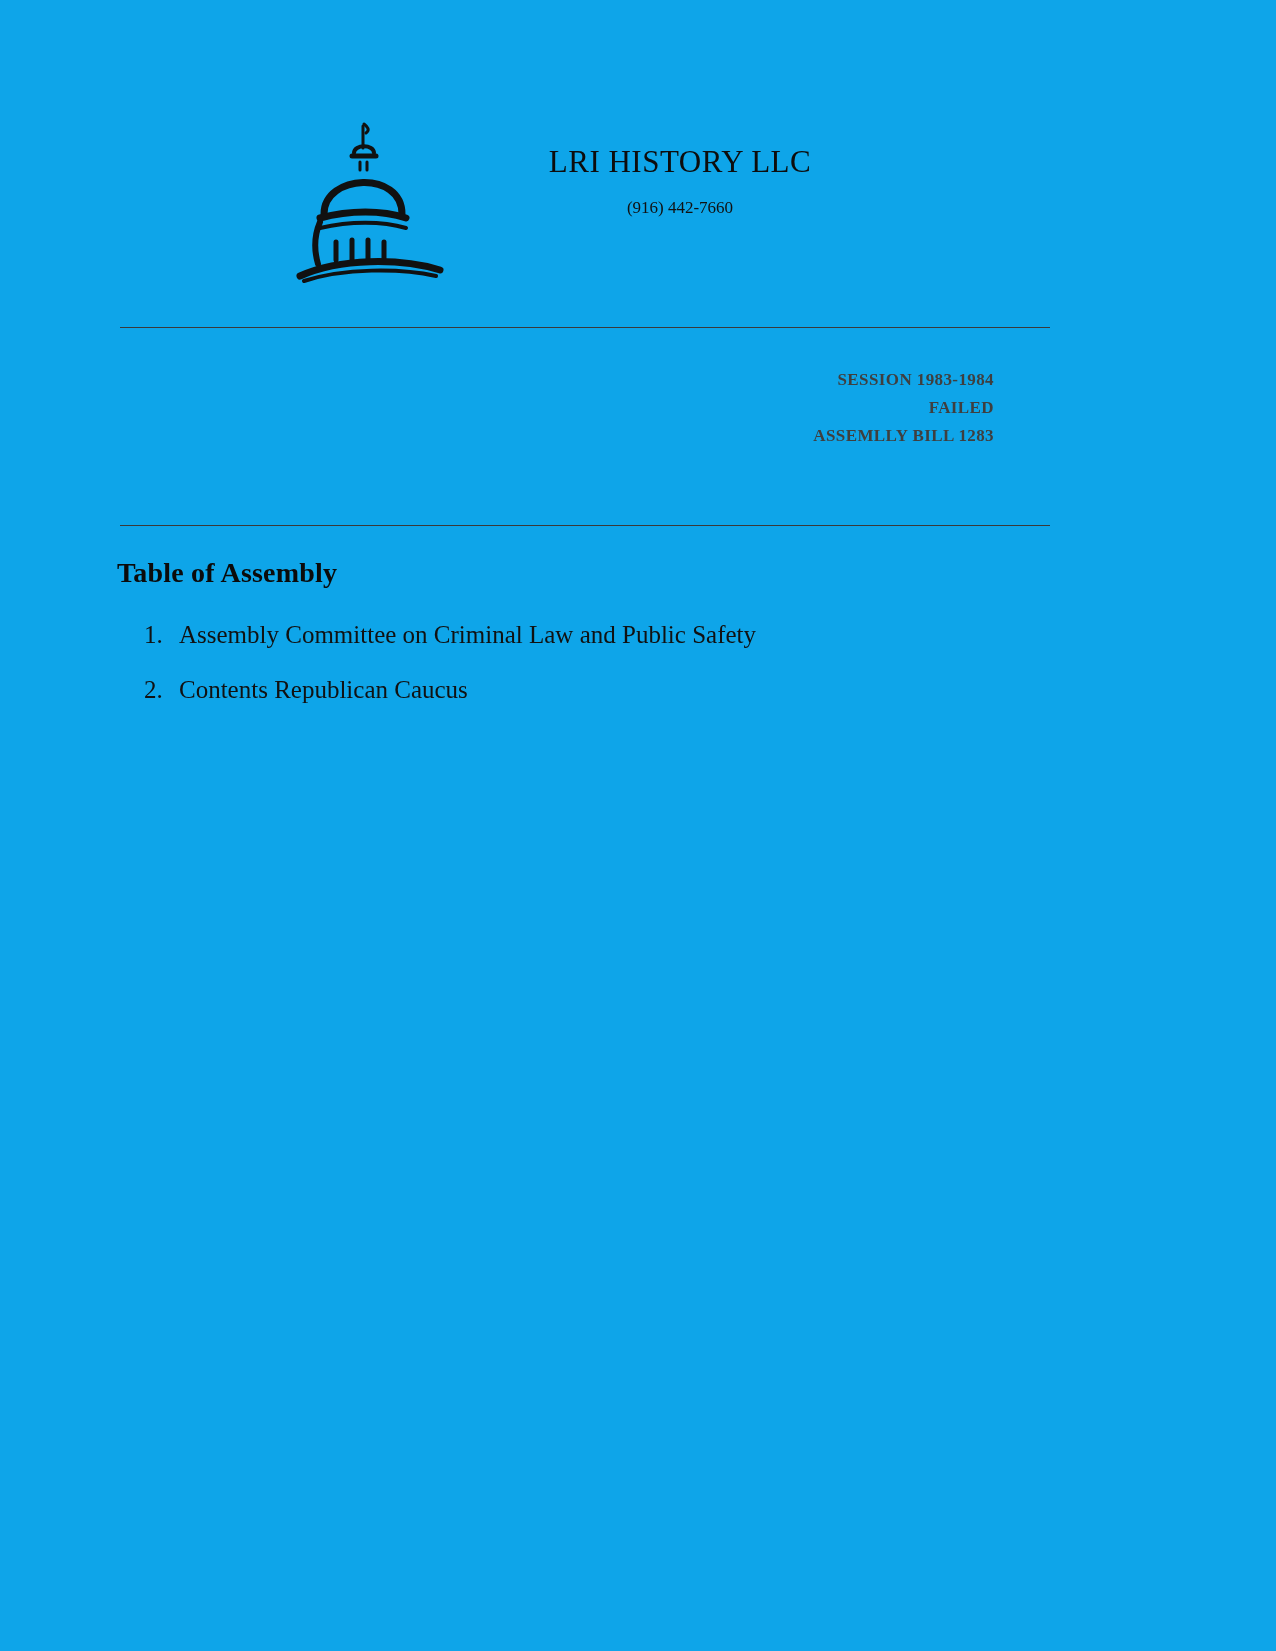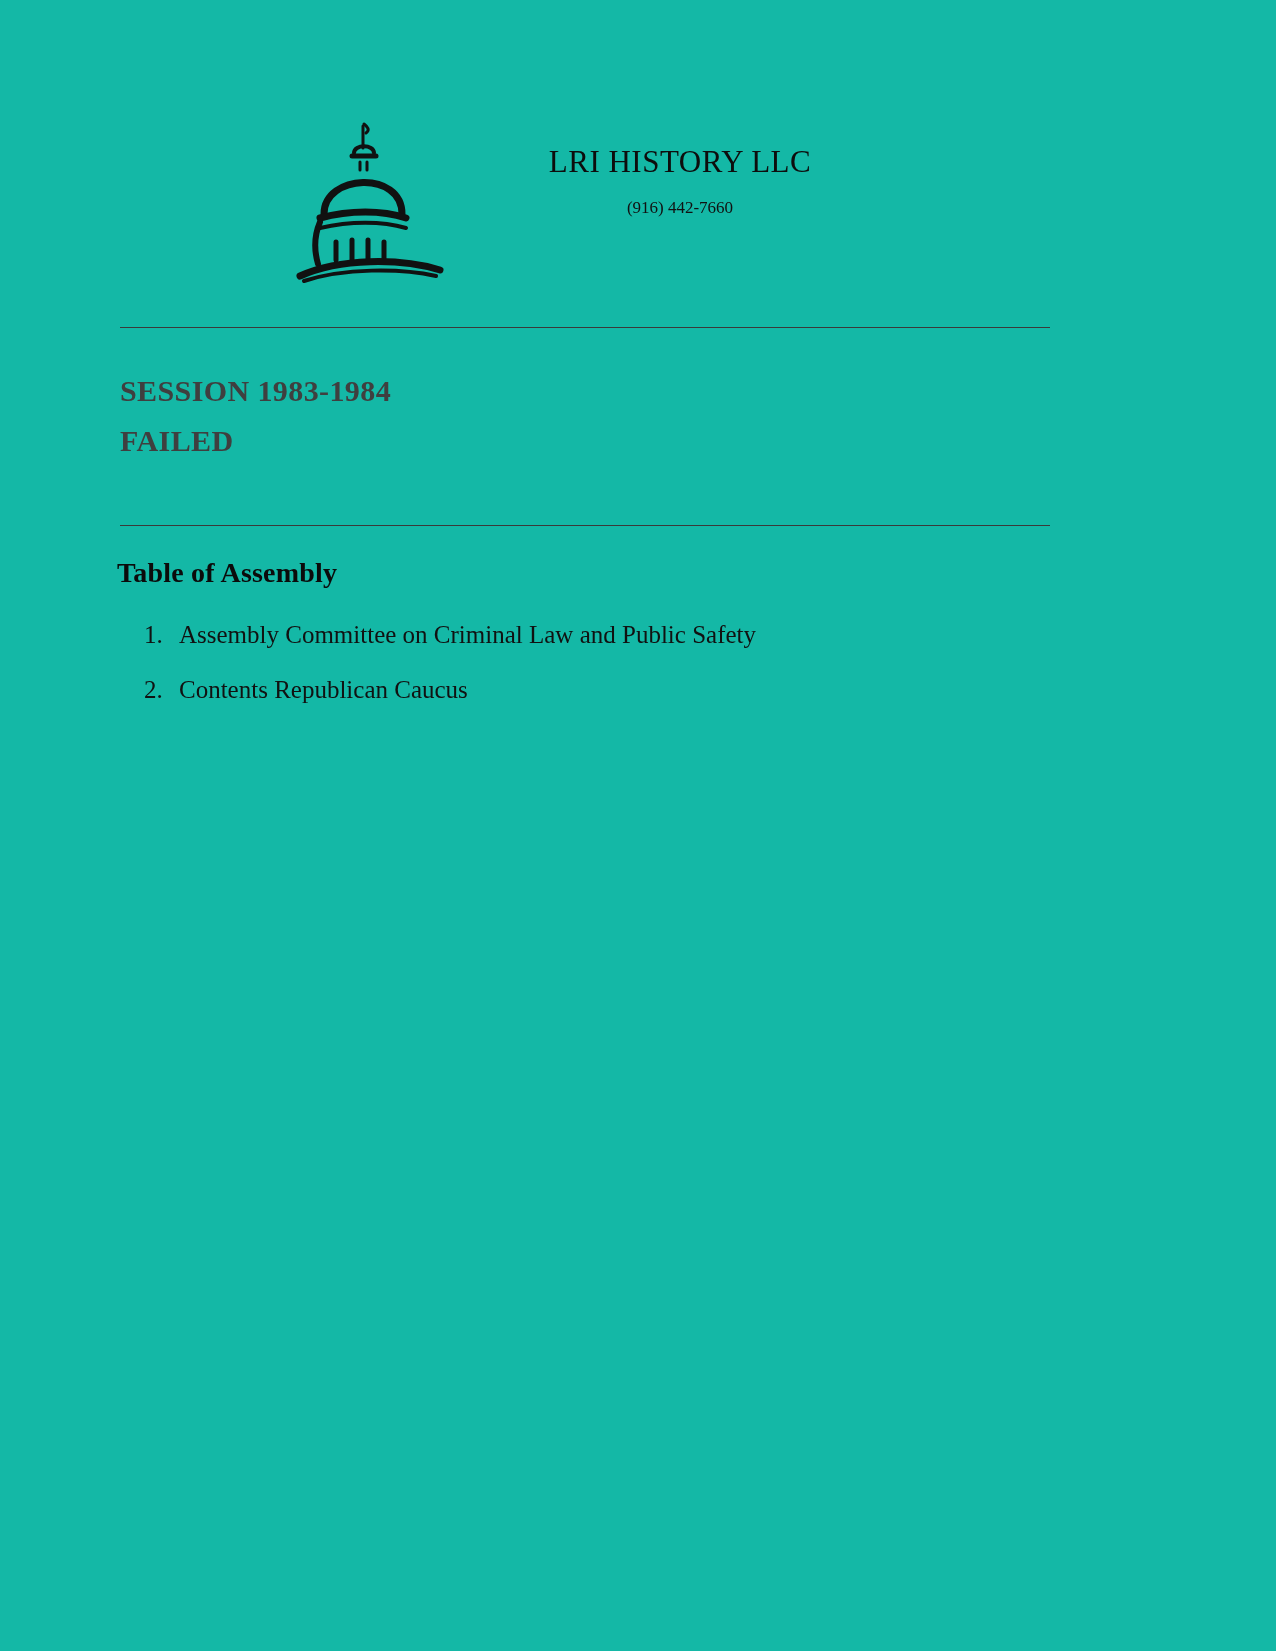--- a/index.html
+++ b/index.html
@@ -13,21 +13,21 @@
     font-family: "Liberation Serif", "DejaVu Serif", serif;
     color: #000000;
     position: relative;
     overflow: hidden;
   }
 
   .page {
     position: relative;
     width: 1276px;
     height: 1651px;
-    background: #14b8a6;
+    background: #0ea5e9;
   }
 
   
   .letterhead {
     position: absolute;
     top: 118px;
     left: 0;
     width: 1276px;
     display: flex;
     flex-direction: row;
@@ -91,24 +91,24 @@
   }
   .rule-top { top: 327px; }
   .rule-bottom { top: 525px; }
 
   
   .session-block {
     position: absolute;
     top: 366px;
     left: 120px;
     width: 874px;
-    text-align: left;
+    text-align: right;
     font-weight: bold;
     color: #3f3f3f;
-    font-size: 30px;
+    font-size: 17px;
     line-height: 1.65;
     letter-spacing: 0.4px;
   }
   .session-block div { white-space: nowrap; }
 
   
   .toc-heading {
     position: absolute;
     top: 557px;
     left: 117px;
@@ -193,20 +193,21 @@
       <div class="org-phone">(916) 442-7660</div>
     </div>
 
   </div>
 
   <div class="rule rule-top"></div>
 
   <div class="session-block">
     <div>SESSION  1983-1984</div>
     <div>FAILED</div>
+    <div>ASSEMLLY BILL 1283</div>
   </div>
 
   <div class="rule rule-bottom"></div>
 
   <div class="toc-heading">Table of Assembly</div>
 
   <ol class="toc-list">
     <li class="toc-item">
       <span class="toc-num">1.</span>
       <span class="toc-text">Assembly Committee on Criminal Law and Public Safety</span>

